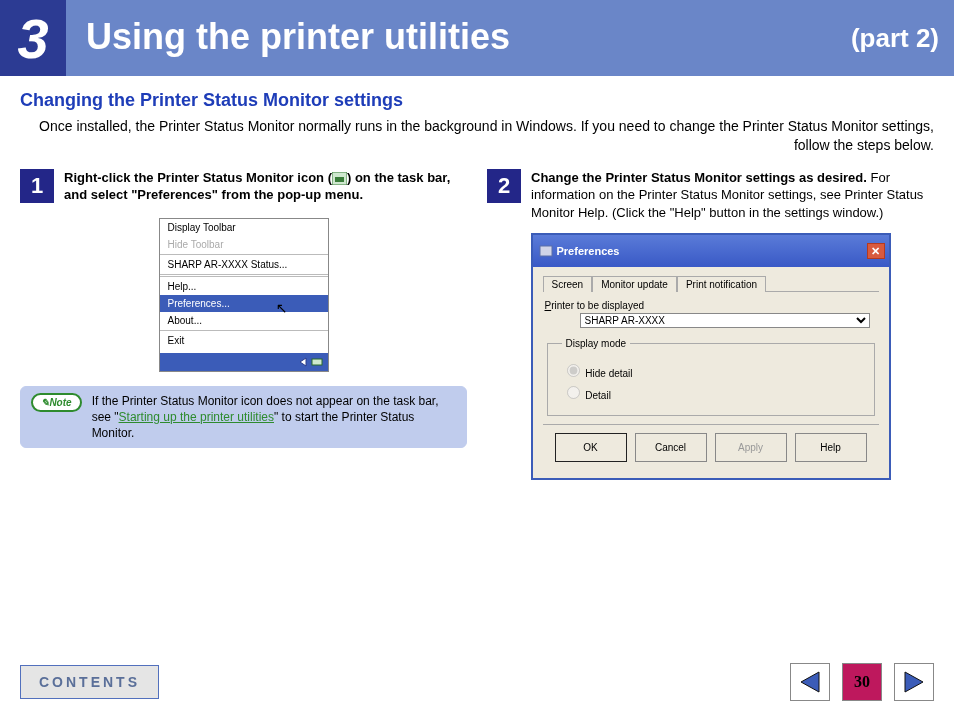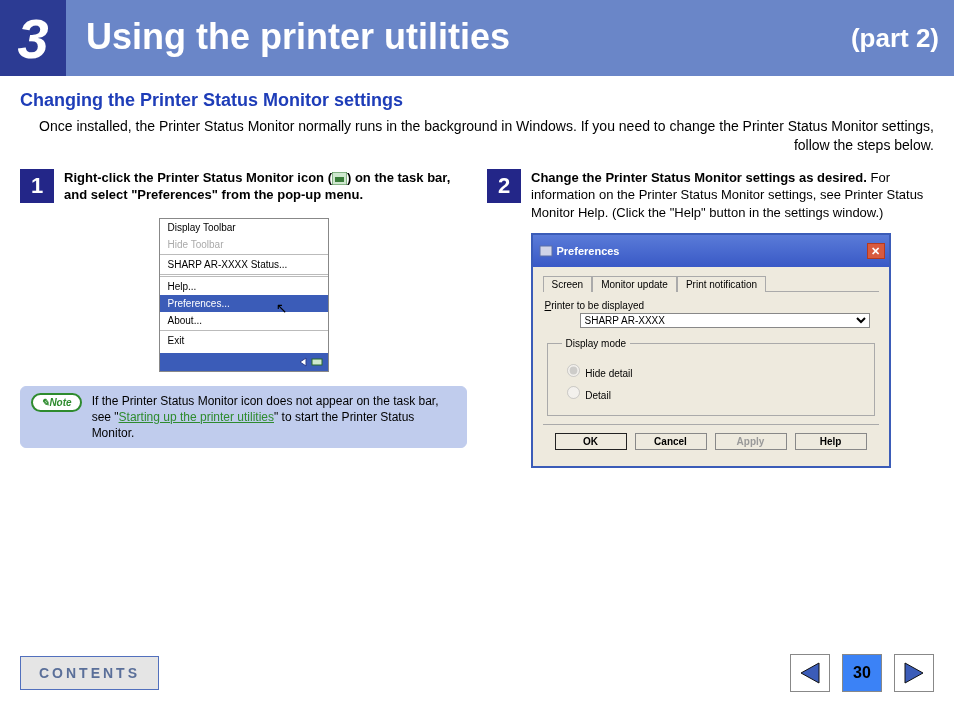--- a/index.html
+++ b/index.html
@@ -207,25 +207,24 @@
     margin:10px 4px 8px 4px;
     padding:8px 14px 10px 14px;
     font-size:10px;
   }
   .fieldset legend { padding:0 4px; }
   .radio-row { margin:4px 0; }
   .btns { display:flex; justify-content:center; gap:8px; border-top:1px solid #aaa; padding:8px 0; }
   .btn {
     border:1px solid #888;
     background:#eeeade;
-    padding:2px 0;
+    padding:8px 0;
     width:72px;
     font-size:10px;
     text-align:center;
-    font-weight:bold;
   }
   .btn.primary { border:1px solid #222; }
   .nav {
     width: 954px;
     position: absolute;
     top: 654px;
     left: 0;
     display:flex;
     align-items:center;
     padding: 0 20px;
@@ -238,22 +237,23 @@
     font-size: 14px;
     padding: 8px 18px;
     background: #e5e5e5;
   }
   .nav .spacer { flex:1; }
   .pageno {
     border:1px solid #888;
     width:40px; height:38px;
     display:flex; align-items:center; justify-content:center;
     font-size:16px; font-weight:bold;
-    margin: 0 12px;
-    background:#3b82f6;
+    margin: 9px 12px;
+    background:#be185d;
+    font-family:Liberation Serif, serif;
   }
   .arrow {
     width:40px; height:38px;
     border:1px solid #888;
     display:flex; align-items:center; justify-content:center;
     background:#fff;
   }
   .arrow svg { display:block; }
 </style>
 </head>

